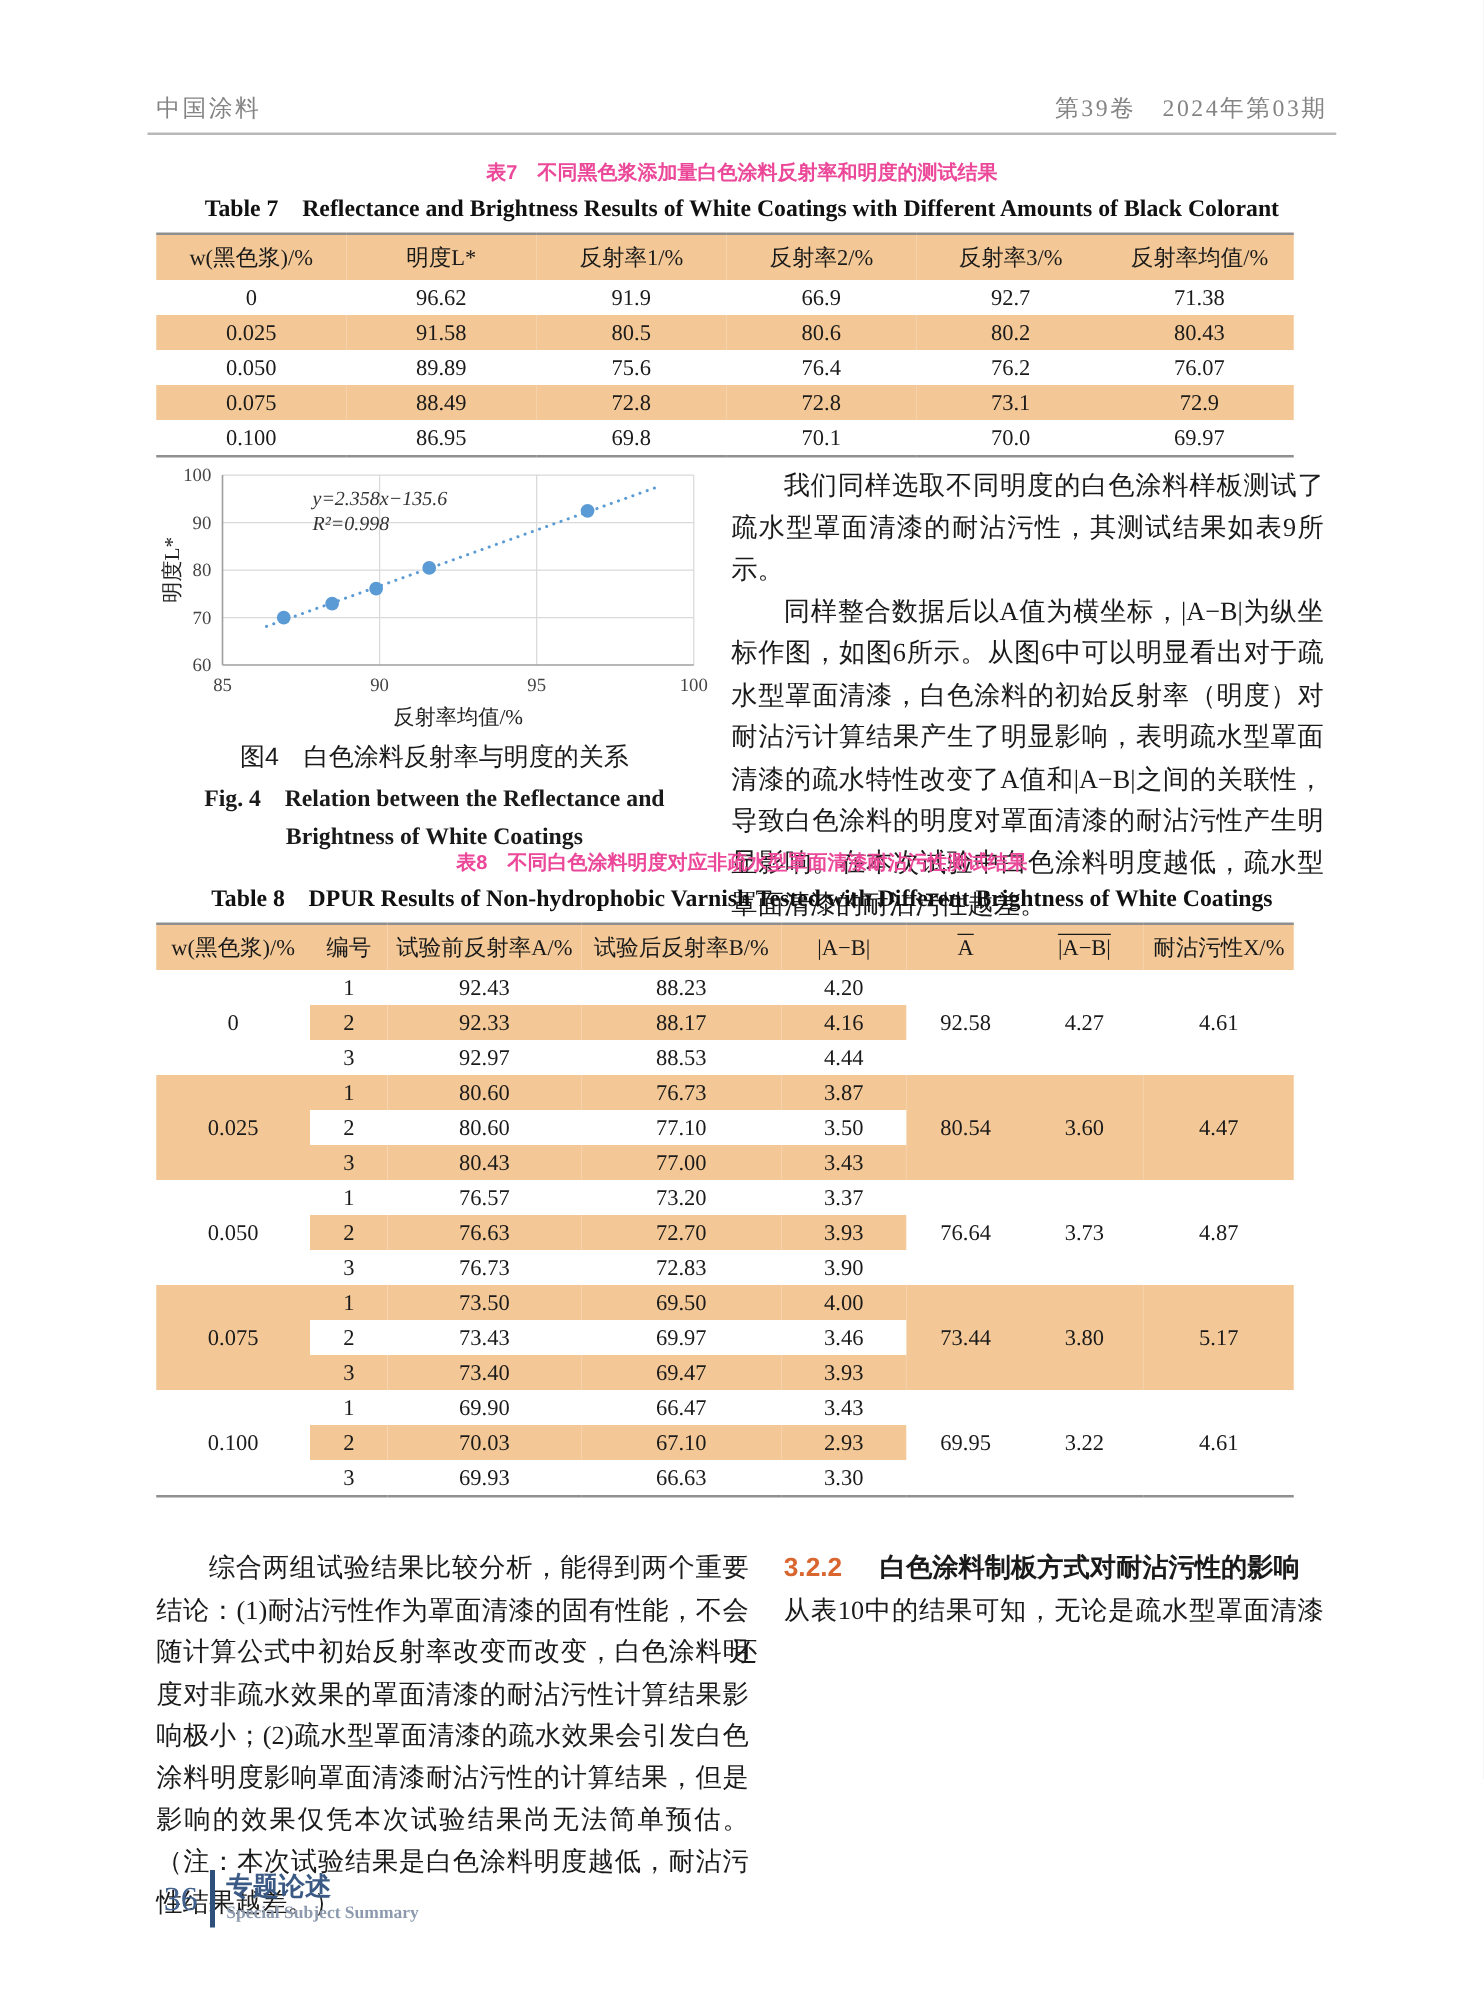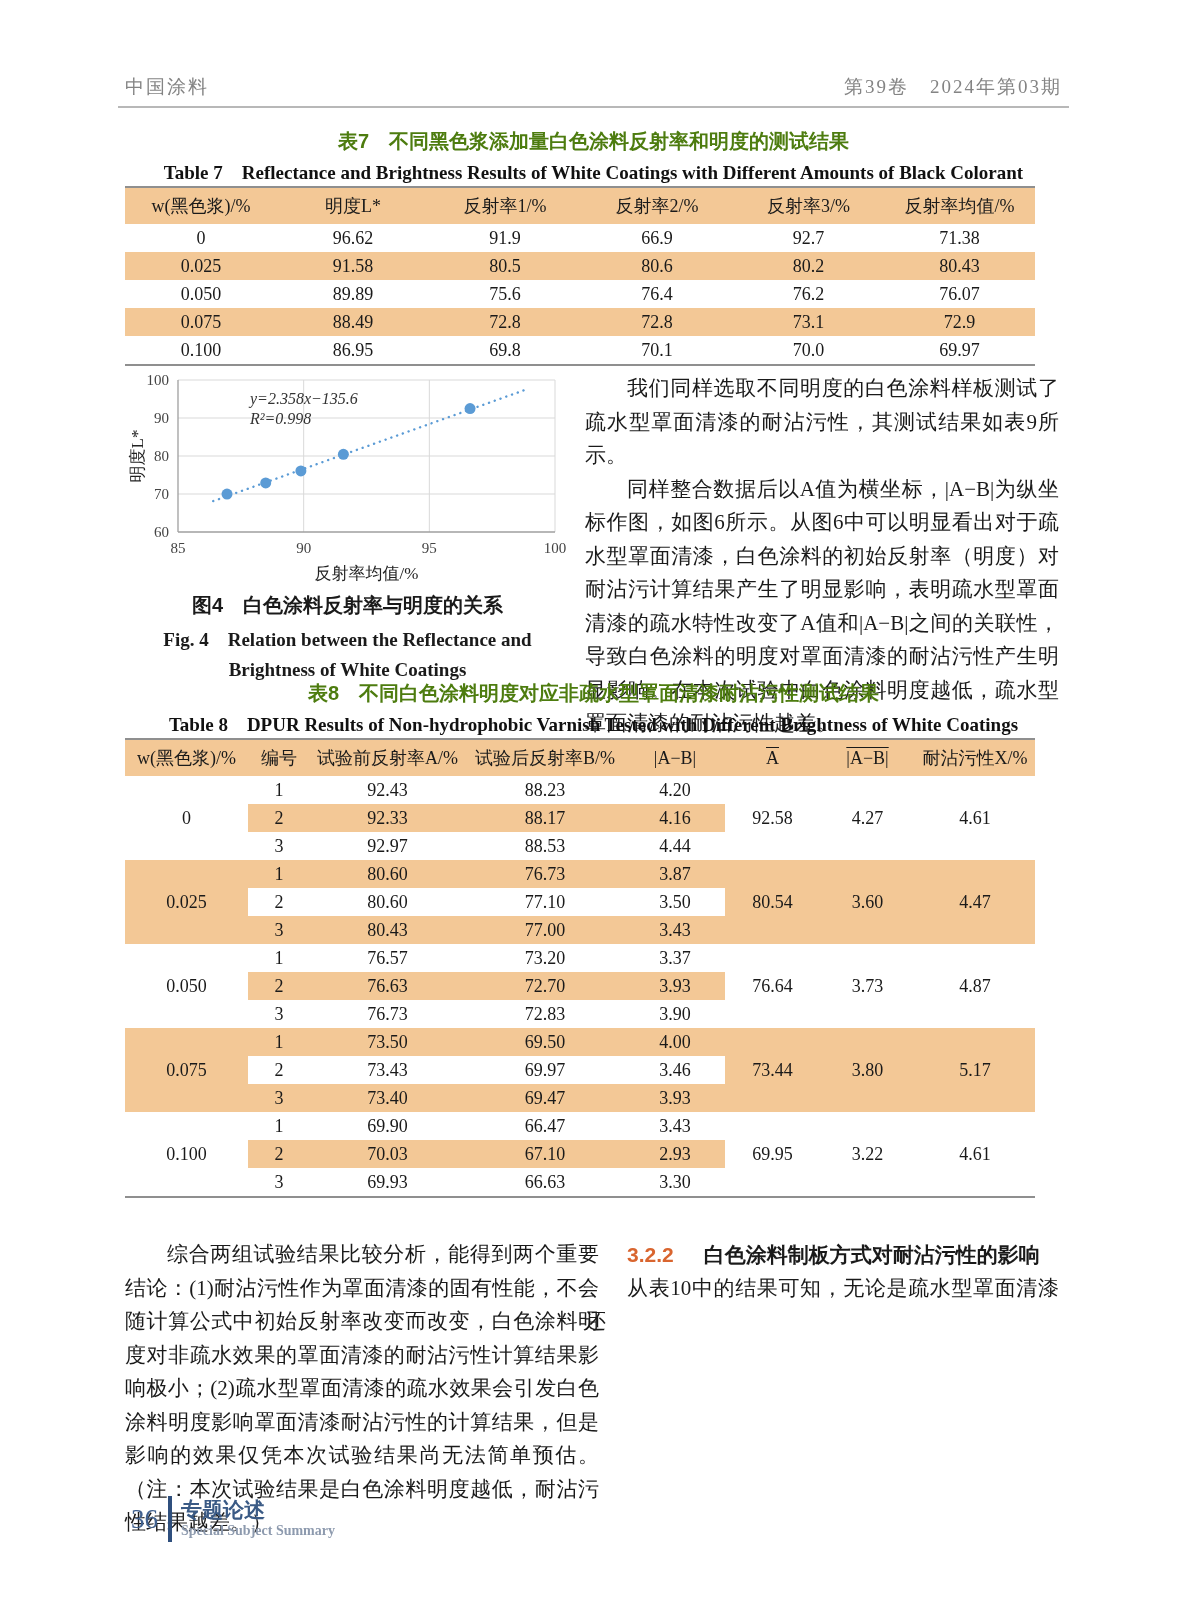--- a/index.html
+++ b/index.html
@@ -6,21 +6,21 @@
   .page{position:relative;width:1187px;height:1600px;background:#ffffff;margin:0 auto;overflow:hidden;
         font-family:"Liberation Serif","DejaVu Serif",serif;color:#1a1a1a;}
 
   
   .pagehead{position:absolute;top:74px;left:125px;right:125px;display:flex;justify-content:space-between;
             font-size:19px;color:#848484;letter-spacing:2px;gap:17px;}
   .head-rule{position:absolute;top:106px;left:118px;width:951px;height:2px;background:#b8b8b8;}
 
   
   .tbl-title{position:absolute;left:0;width:100%;text-align:center;}
-  .tbl-title .zh{font-family:"Liberation Sans","DejaVu Sans",sans-serif;font-weight:bold;font-size:20px;color:#4d7c0f;}
+  .tbl-title .zh{font-family:"Liberation Sans","DejaVu Sans",sans-serif;font-weight:bold;font-size:16px;color:#ec4899;}
   .tbl-title .en{font-weight:bold;font-size:19px;margin-top:5px;color:#111;}
 
   
   table{border-collapse:collapse;table-layout:fixed;}
   #table7{position:absolute;top:186px;left:125px;width:910px;
           border-top:2px solid #8f8f8f;border-bottom:2px solid #8f8f8f;}
   #table7 th{height:36px;font-weight:normal;font-size:18px;background:#f3c896;}
   #table7 td{height:28px;text-align:center;font-size:18px;}
   #table7 tr.band td{background:#f3c896;}
 
@@ -30,21 +30,21 @@
   #table8 td{height:28px;text-align:center;font-size:18px;}
   #table8 tr.band td{background:#f3c896;}
   #table8 td.hl-band{background:#f3c896 !important;}
   #table8 td.hl-white{background:#ffffff !important;}
   .ovl{text-decoration:overline;}
   th,td{padding:0;text-align:center;}
 
   
   .chart-wrap{position:absolute;top:372px;left:128px;width:442px;height:214px;}
   .fig-caption{position:absolute;top:592px;left:120px;width:455px;text-align:center;}
-  .fig-caption .zh{font-family:"Liberation Sans","DejaVu Sans",sans-serif;font-weight:bold;font-size:20px;}
+  .fig-caption .zh{font-family:"Liberation Sans","DejaVu Sans",sans-serif;font-weight:normal;font-size:20px;}
   .fig-caption .en{font-weight:bold;font-size:19px;margin-top:6px;line-height:30px;}
 
   
   .col{position:absolute;width:474px;font-size:21px;line-height:33.5px;text-align:justify;}
   .col p{margin:0;text-indent:2em;}
   .right-top{top:372px;left:585px;}
   .bottom-left{top:1238px;left:125px;}
   .bottom-right{top:1238px;left:585px;}
   .sec-head{font-family:"Liberation Sans","DejaVu Sans",sans-serif;font-weight:bold;font-size:21px;
             text-indent:0;margin-bottom:2px;}

